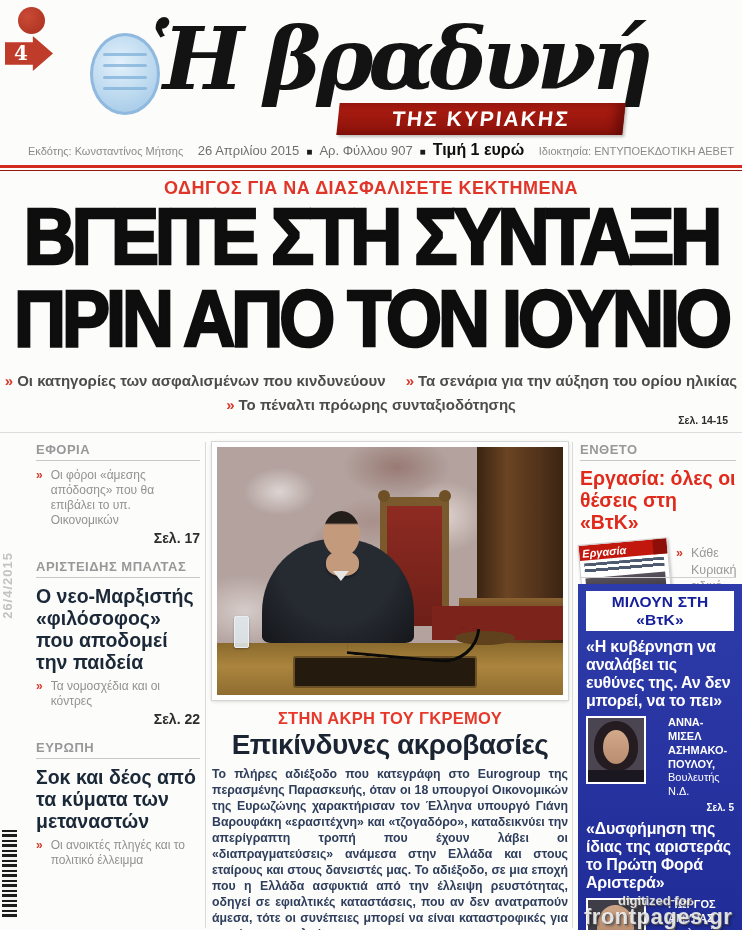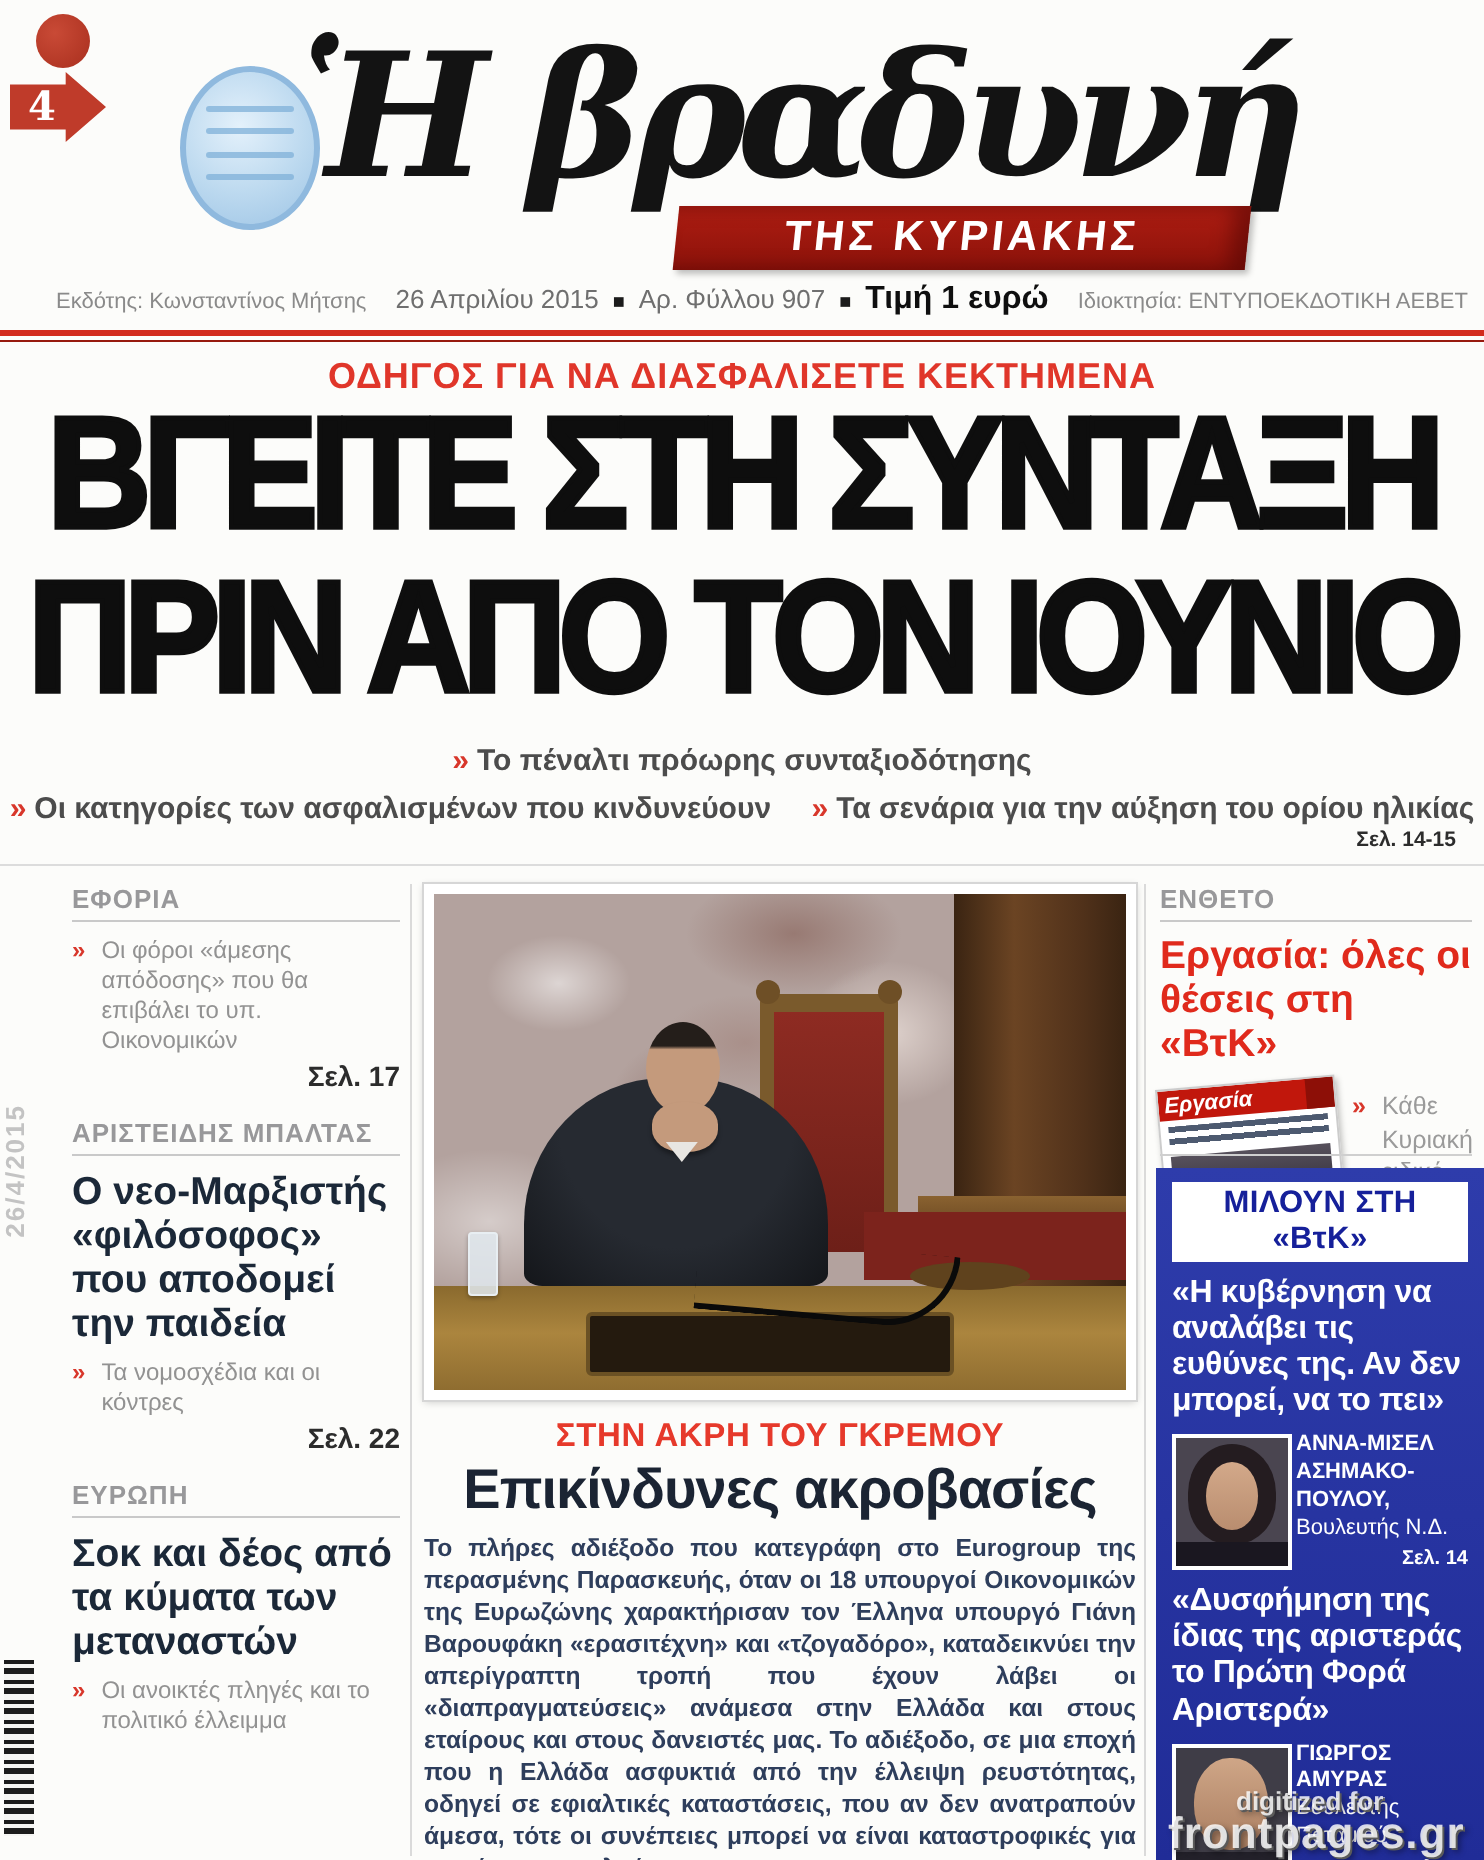--- a/index.html
+++ b/index.html
@@ -121,21 +121,21 @@
   .erg-photo{position:absolute;left:4px;right:4px;bottom:3px;height:24px;
              background:linear-gradient(180deg,#57515c,#322e3a);}
   .erg-bullet{flex:1;display:flex;gap:4px;font-size:12.5px;color:#9a9a9a;line-height:1.3;padding-top:4px;}
   .rrule{position:absolute;left:580px;top:577px;width:156px;border-top:1px solid #cfcfcf;}
 
   .bluebox{position:absolute;left:578px;top:584px;width:164px;height:346px;
            background:linear-gradient(180deg,#2e3cab,#202c97);padding:7px 8px;box-sizing:border-box;}
   .banner{background:#fff;color:#16209a;font-weight:bold;font-size:15.5px;text-align:center;
           padding:2px 14px;letter-spacing:.2px;}
   .quote{color:#fff;font-weight:bold;font-size:16px;line-height:1.13;margin-top:7px;letter-spacing:-.2px;}
-  .sp-row{display:flex;gap:2px;margin-top:6px;align-items:flex-end;}
+  .sp-row{display:flex;gap:22px;margin-top:6px;}
   .sp-photo{flex:none;width:56px;height:64px;border:2px solid #fff;position:relative;overflow:hidden;background:#4a4550;}
   .w-hair{position:absolute;left:10%;top:4%;width:80%;height:78%;border-radius:50% 50% 45% 45%;background:#241c20;}
   .w-face{position:absolute;left:26%;top:18%;width:48%;height:54%;border-radius:50%;
           background:linear-gradient(#d3a98a,#b98d6f);}
   .w-sh{position:absolute;left:0;bottom:0;width:100%;height:20%;background:#1a1720;}
   .m-bg{position:absolute;inset:0;background:#3f3d47;}
   .m-head{position:absolute;left:16%;top:8%;width:66%;height:72%;border-radius:48%;
           background:linear-gradient(#cfa687,#a97d60);}
   .m-sh{position:absolute;left:0;bottom:0;width:100%;height:18%;background:#23212a;}
   .sp-info{flex:1;color:#fff;}
@@ -183,25 +183,25 @@
   <div class="rule-red-a"></div>
   <div class="rule-red-b"></div>
 
   <div class="kicker">ΟΔΗΓΟΣ ΓΙΑ ΝΑ ΔΙΑΣΦΑΛΙΣΕΤΕ ΚΕΚΤΗΜΕΝΑ</div>
   <div class="headline">
     <div>ΒΓΕΙΤΕ ΣΤΗ ΣΥΝΤΑΞΗ</div>
     <div>ΠΡΙΝ ΑΠΟ ΤΟΝ ΙΟΥΝΙΟ</div>
   </div>
   <div class="lead-bullets">
     <div class="row">
-      <span class="mk">»</span><span>Το πέναλτι πρόωρης συνταξιοδότησης</span>
-    </div>
-    <div class="row">
       <span class="mk">»</span><span>Οι κατηγορίες των ασφαλισμένων που κινδυνεύουν</span><span class="gap"></span>
       <span class="mk">»</span><span>Τα σενάρια για την αύξηση του ορίου ηλικίας</span>
+    </div>
+    <div class="row">
+      <span class="mk">»</span><span>Το πέναλτι πρόωρης συνταξιοδότησης</span>
     </div>
   </div>
   <div class="lead-page">Σελ. 14-15</div>
   <div class="rule-gray"></div>
   <div class="vdiv1"></div>
   <div class="vdiv2"></div>
 
   <div class="leftcol">
     <div>
       <div class="lbl">ΕΦΟΡΙΑ</div>
@@ -282,21 +282,21 @@
     <div class="quote">«Η κυβέρνηση να αναλάβει τις ευθύνες της. Αν δεν μπορεί, να το πει»</div>
     <div class="sp-row">
       <div class="sp-photo">
         <div class="w-hair"></div>
           <div class="w-face"></div>
           <div class="w-sh"></div>
       </div>
       <div class="sp-info">
         <div class="sp-name">ΑΝΝΑ-ΜΙΣΕΛ ΑΣΗΜΑΚΟ-ΠΟΥΛΟΥ,</div>
         <div class="sp-role">Βουλευτής Ν.Δ.</div>
-        <div class="sp-page">Σελ. 14</div>
+        <div class="sp-page">Σελ. 5</div>
       </div>
     </div>
     <div class="quote">«Δυσφήμηση της ίδιας της αριστεράς το Πρώτη Φορά Αριστερά»</div>
     <div class="sp-row">
       <div class="sp-photo">
         <div class="m-bg"></div>
           <div class="m-head"></div>
           <div class="m-sh"></div>
       </div>
       <div class="sp-info">

